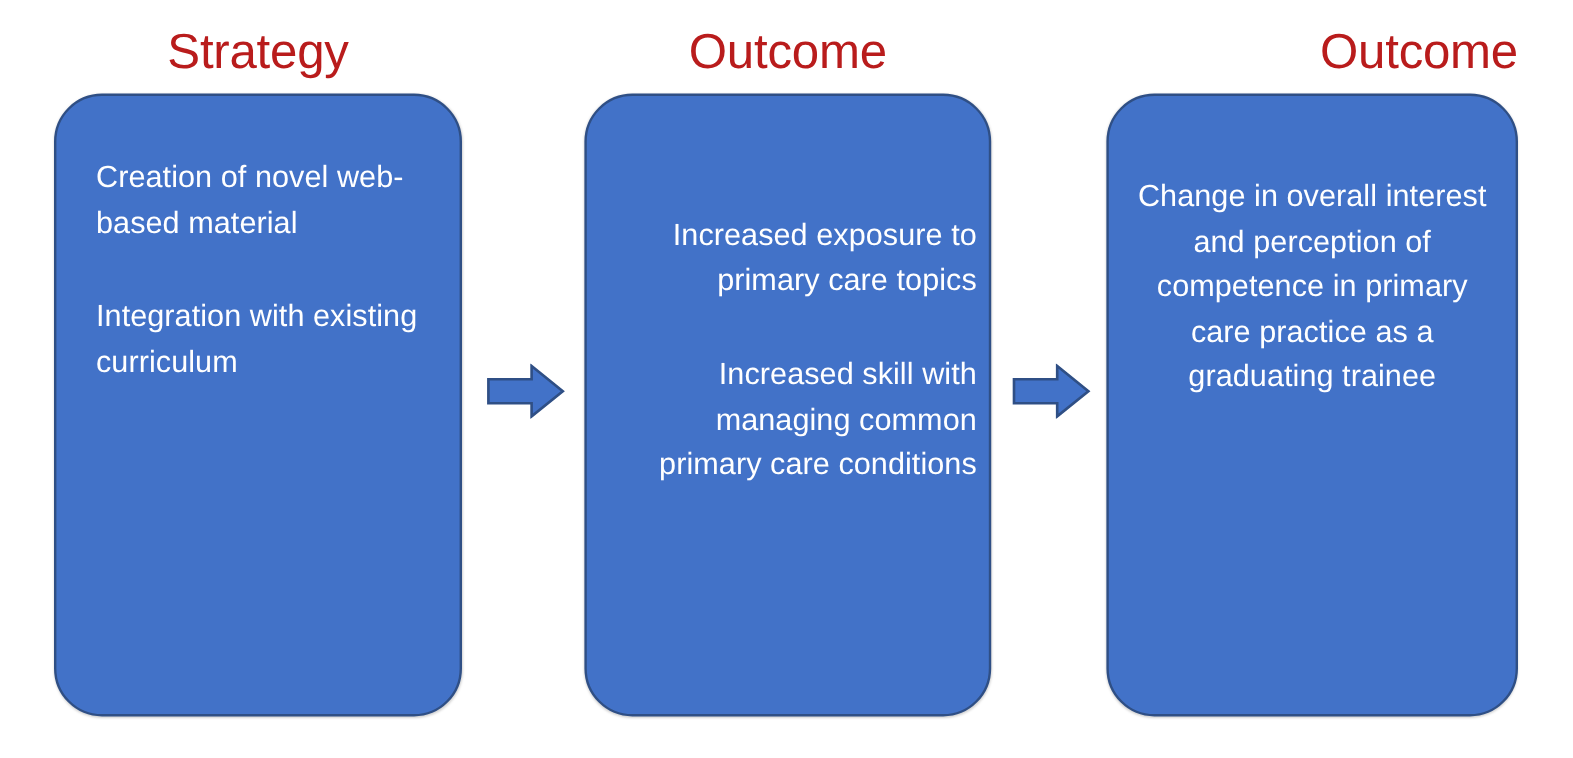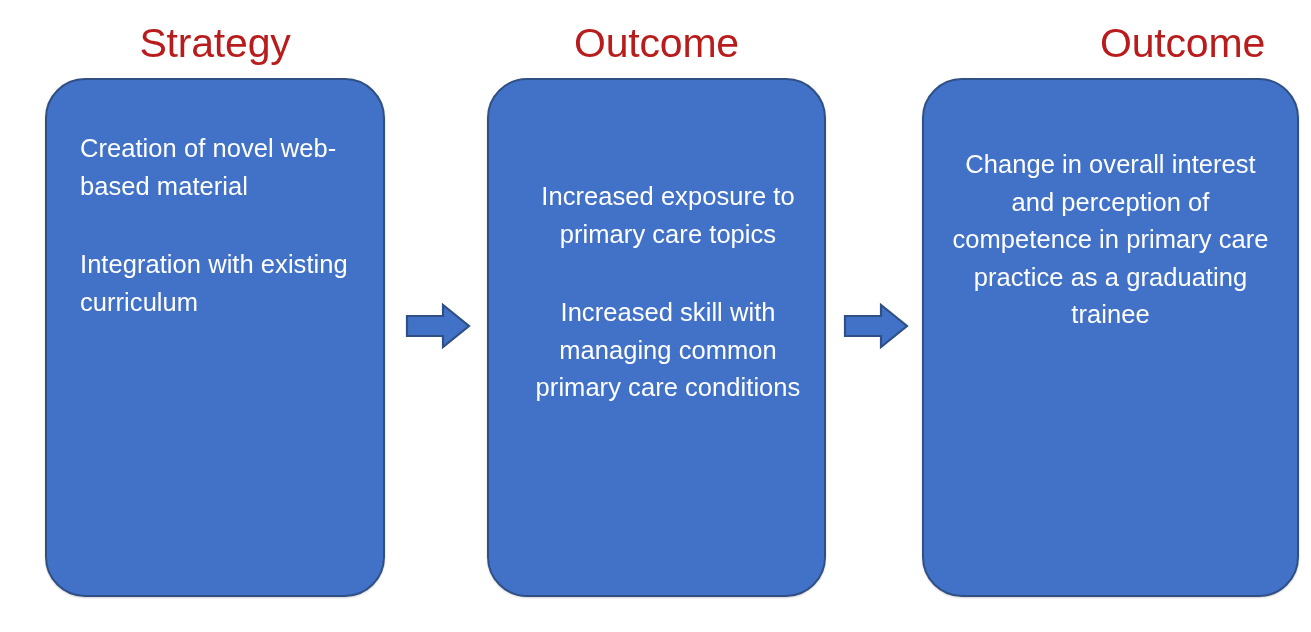--- a/index.html
+++ b/index.html
@@ -42,42 +42,42 @@
     top: 78px;
     height: 519px;
     background: #4272c8;
     border: 2px solid #2f4f85;
     border-radius: 40px;
     box-sizing: border-box;
     box-shadow: 0 1px 2px rgba(0,0,0,0.18);
   }
   #box-strategy { left: 45px;  width: 340px; }
   #box-target   { left: 487px; width: 339px; }
-  #box-outcome  { left: 922px; width: 377px; }
+  #box-outcome  { left: 922px; width: 343px; }
 
   .box-text {
     position: absolute;
     color: #ffffff;
     font-size: 25.5px;
     line-height: 37.5px;
     letter-spacing: 0.05px;
   }
   
   #text-strategy {
     left: 33px;
     right: 14px;
     top: 50px;
     text-align: left;
   }
   
   #text-target {
     left: 33px;
     right: 10px;
     top: 98px;
-    text-align: center;
+    text-align: right;
   }
   
   #text-outcome {
     left: 20px;
     right: 20px;
     top: 66px;
     text-align: center;
   }
   .para { margin: 0; }
   .para + .para { margin-top: 41px; }

